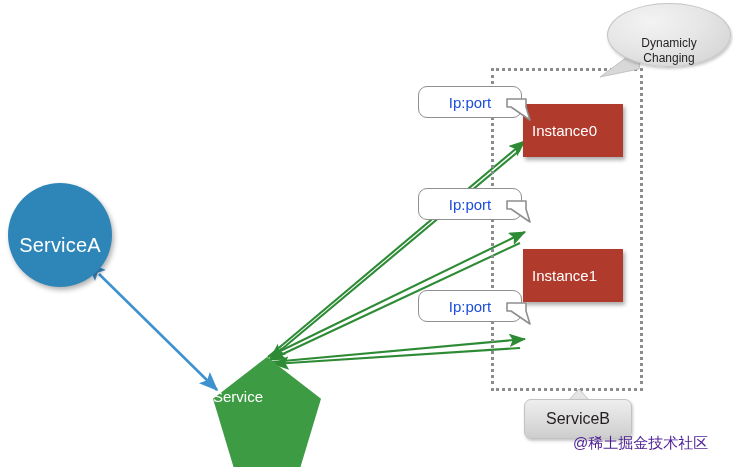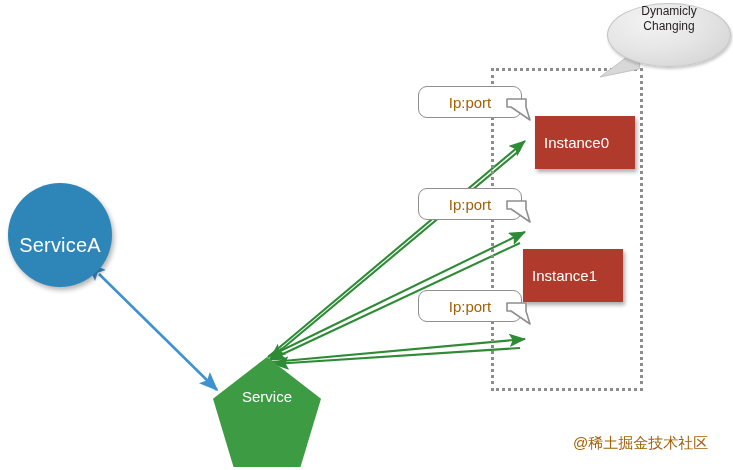--- a/index.html
+++ b/index.html
@@ -61,21 +61,21 @@
     inset: 0;
     background: #3D9B43;
     clip-path: polygon(50% 0%, 100% 38%, 81% 100%, 19% 100%, 0% 38%);
     filter: drop-shadow(2px 3px 4px rgba(0,0,0,0.30));
   }
   .registry-label {
     position: absolute;
     left: 0;
     top: 30px;
     width: 108px;
-    text-align: center;
+    text-align: left;
     color: #ffffff;
     font-size: 15px;
     line-height: 19px;
   }
 
   
   .group-box {
     position: absolute;
     left: 491px;
     top: 68px;
@@ -96,21 +96,21 @@
     display: flex;
     align-items: center;
     padding-left: 9px;
     box-sizing: border-box;
   }
   .instance-label {
     color: #ffffff;
     font-size: 15px;
     white-space: nowrap;
   }
-  .inst-0 { top: 116px; margin-left: 12px; }
+  .inst-0 { top: 104px; }
   .inst-1 { top: 205px; margin-top: 44px; }
   .inst-2 { top: 305px; }
 
   
   .ipport {
     position: absolute;
     left: 418px;
     width: 104px;
     height: 32px;
   }
@@ -123,21 +123,21 @@
     border: 1.6px solid #8f8f8f;
     border-radius: 9px;
     background: #ffffff;
     box-sizing: border-box;
     display: flex;
     align-items: center;
     justify-content: center;
   }
   .ipport-text {
     font-size: 15px;
-    color: #a16207;
+    color: #1d4ed8;
     white-space: nowrap;
   }
   .ipport-tail {
     position: absolute;
     left: 88px;
     top: 12px;
     width: 26px;
     height: 24px;
   }
   .ip-0 { top: 86px; }
@@ -156,21 +156,21 @@
     position: absolute;
     left: 8px;
     top: 0;
     width: 122px;
     height: 62px;
     border-radius: 50%;
     background: radial-gradient(ellipse at 35% 28%, #f3f3f3 0%, #e6e6e6 45%, #cfcfcf 100%);
     border: 1px solid #c3c3c3;
     box-shadow: 1px 2px 3px rgba(0,0,0,0.22);
     display: flex;
-    align-items: flex-start;
+    align-items: flex-end;
     justify-content: center;
   }
   .dyn-text {
     text-align: center;
     font-size: 12px;
     line-height: 15px;
     color: #231f20;
     white-space: pre-line;
   }
 
@@ -208,21 +208,21 @@
     width: 22px;
     height: 12px;
   }
 
   
   .watermark {
     position: absolute;
     left: 573px;
     top: 434px;
     font-size: 15px;
-    color: #a16207;
+    color: #4c1d95;
     white-space: nowrap;
   }
 </style>
 </head>
 <body>
 
 <div id="canvas">
 
   <svg id="edges" viewBox="0 0 733 470" width="733" height="470">
     <defs>
@@ -302,16 +302,24 @@
   <div class="dyn-callout">
     <svg style="position:absolute;left:0;top:40px;" viewBox="0 0 50 36" width="50" height="36">
       <path d="M44,2 L40,26 L1,34 z" fill="#d8d8d8" stroke="#c3c3c3" stroke-width="1"></path>
     </svg>
     <div class="dyn-bubble">
       <span class="dyn-text">Dynamicly
 Changing</span>
     </div>
   </div>
 
+  <div class="service-b">
+    <svg class="service-b-tab" viewBox="0 0 22 12" width="22" height="12">
+      <path d="M0,12 L11,0 L22,12 z" fill="#e6e6e6" stroke="#c2c2c2" stroke-width="1"></path>
+    </svg>
+    <div class="service-b-body">
+      <span class="service-b-label">ServiceB</span>
+    </div>
+  </div>
 
   <div class="watermark">@稀土掘金技术社区</div>
 
 </div>
 
 </body></html>

